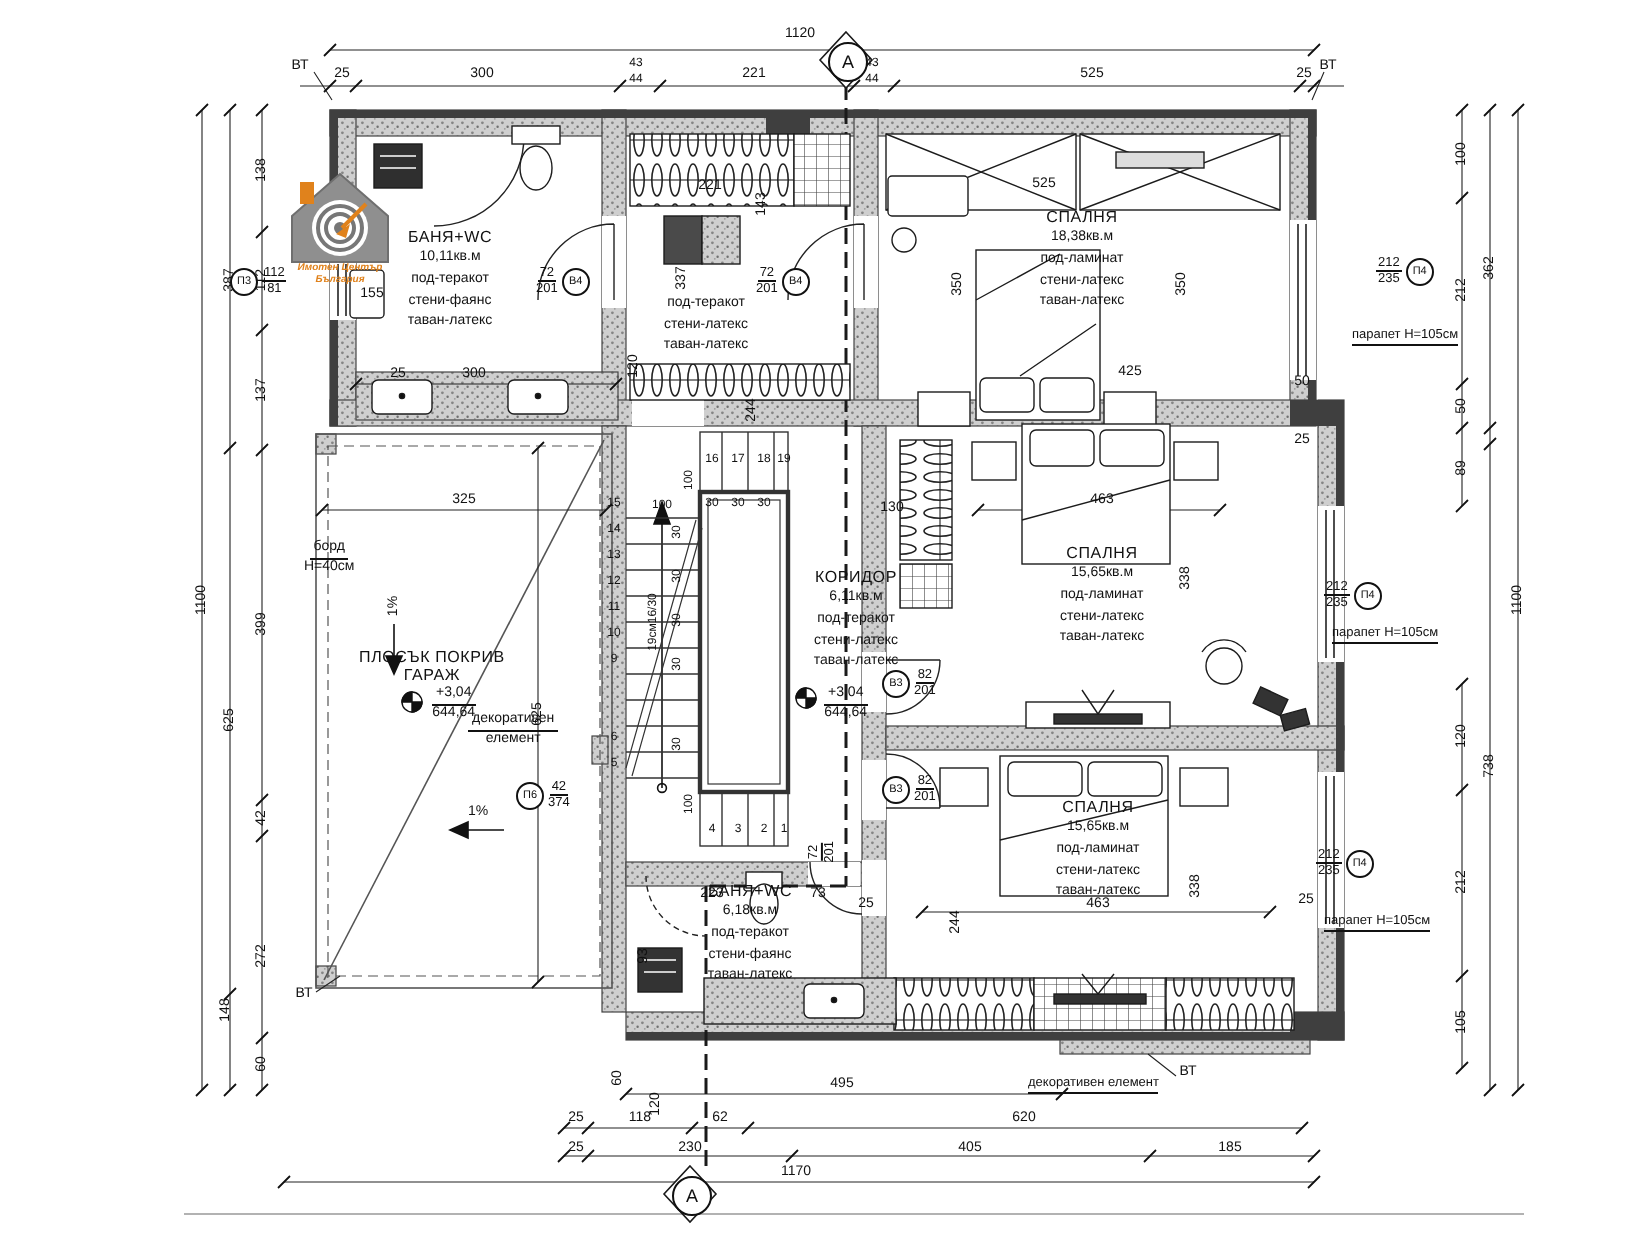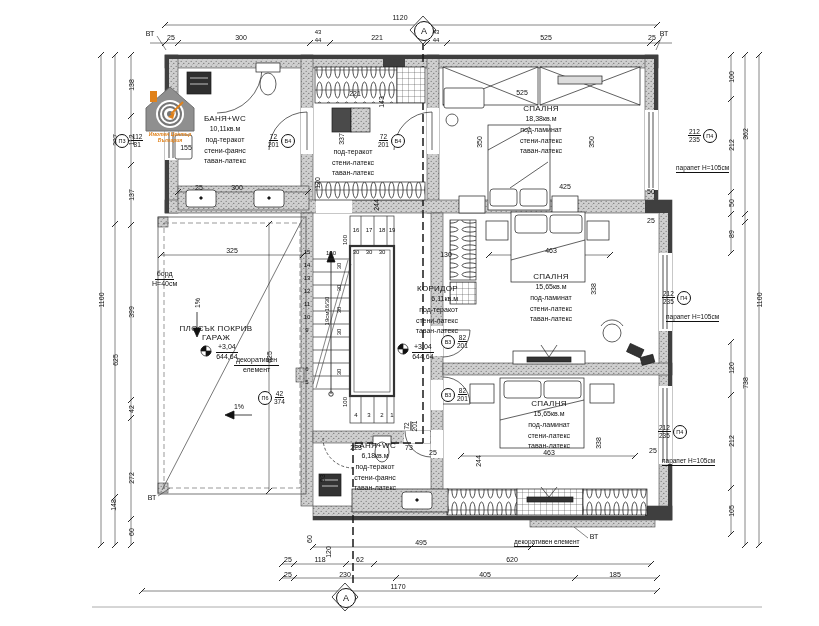--- a/index.html
+++ b/index.html
@@ -5,21 +5,21 @@
   html,body{margin:0;padding:0;background:#fff}
   .plan{position:relative;width:819px;height:626px;background:#fff;font-family:"Liberation Sans",sans-serif;overflow:hidden}
   .plan svg.base{position:absolute;left:0;top:0}
   .l{position:absolute;font-size:7px;line-height:1;color:#111;white-space:nowrap;transform:translate(-50%,-50%);font-style:normal}
   .v{transform:translate(-50%,-50%) rotate(-90deg)}
   .s6{font-size:6px}
   .room{position:absolute;text-align:center;color:#111}
   .room .nm{font-size:8px;letter-spacing:.3px;display:block}
   .room .ar{font-size:7px;margin-top:2px;display:block}
   .room .fin{font-size:7px;margin-top:3px;line-height:1.5}
-  .room.la{text-align:right}
+  .room.la{text-align:center}
   .lev{position:absolute;font-size:7px;color:#111;text-align:center;line-height:1.25}
   .lev .a{border-bottom:1px solid #111;padding:0 2px;display:inline-block}
   .lev span{display:block}
   .mk{position:absolute;display:flex;align-items:center;gap:2px;color:#111}
   .fr{display:flex;flex-direction:column;align-items:center;font-size:6.5px;line-height:1.15}
   .fr .num{border-bottom:1px solid #111;padding:0 1px}
   .cc{width:12px;height:12px;border:1px solid #111;border-radius:50%;font-size:5.5px;line-height:12px;text-align:center;flex:0 0 auto;background:#fff}
   .vmk{transform:rotate(-90deg)}
   .par{position:absolute;font-size:6.5px;border-bottom:1px solid #111;padding-bottom:1px;color:#111;white-space:nowrap}
   .wm{position:absolute;left:126px;top:498px;font-size:31px;font-weight:bold;letter-spacing:1px;color:rgba(212,86,96,.5);white-space:nowrap}

